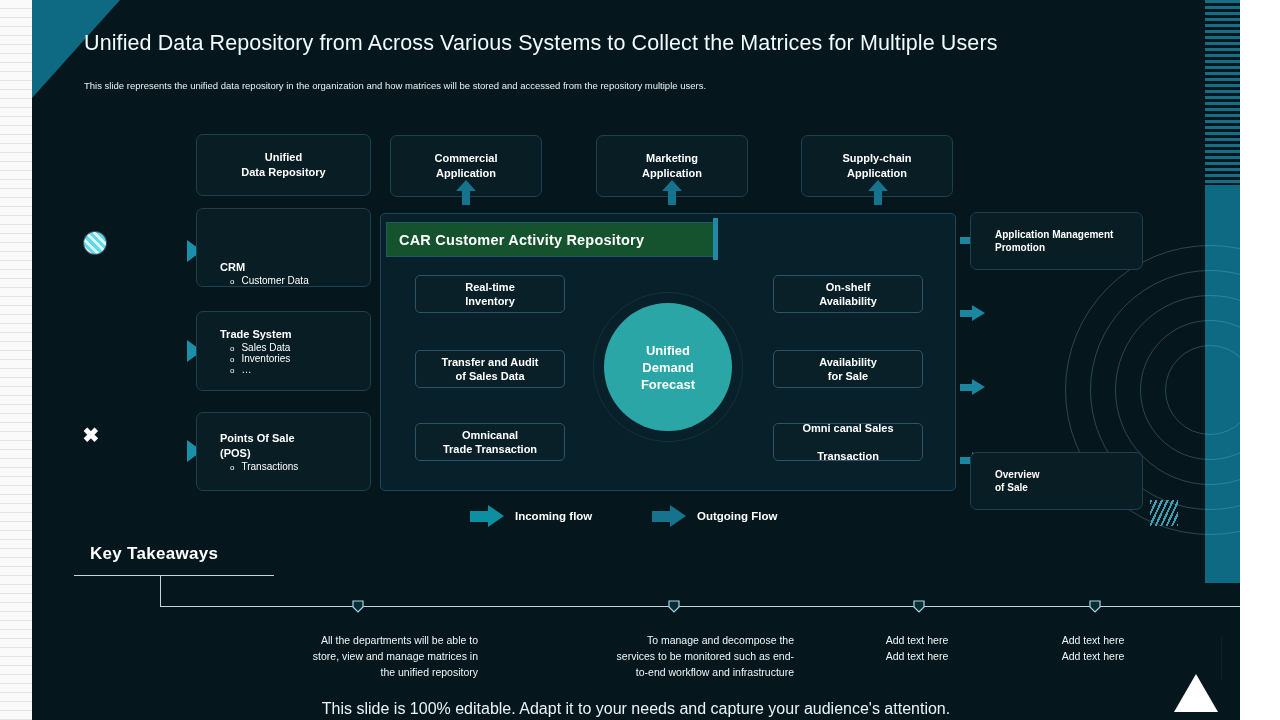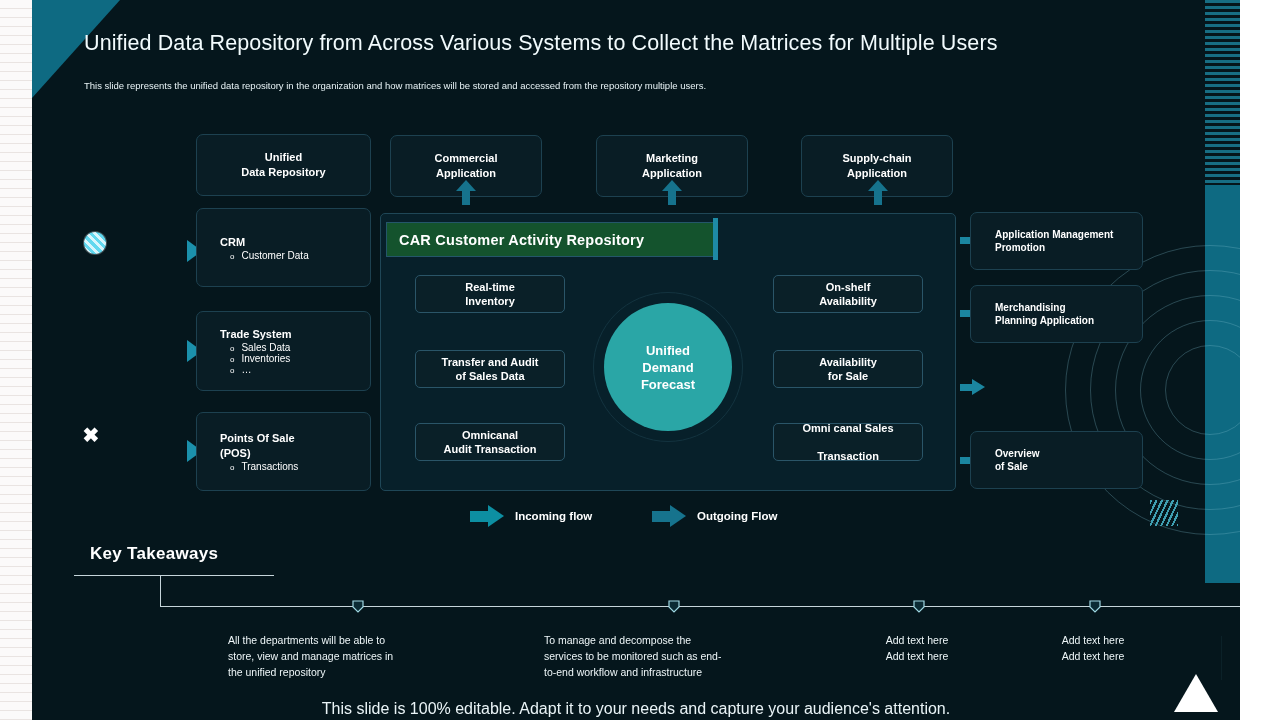--- a/index.html
+++ b/index.html
@@ -195,21 +195,21 @@
   }
   .kt-underline { position: absolute; left: 42px; top: 575px; width: 200px; height: 1px; background: #c6d5da; }
   .kt-elbow-v { position: absolute; left: 128px; top: 576px; width: 1px; height: 30px; background:#c6d5da; }
   .kt-line { position: absolute; left: 128px; top: 606px; width: 1112px; height: 1px; background:#c6d5da; }
 
   .kt-marker { position: absolute; top: 600px; width: 14px; height: 14px; }
   .kt-marker svg { display: block; }
 
   .kt-text {
     position: absolute; top: 632px;
-    color: #eef6f8; font-size: 10.5px; line-height: 16px; text-align: left;
+    color: #eef6f8; font-size: 10.5px; line-height: 16px; text-align: right;
   }
 
   .footer {
     position: absolute; left: 0; top: 700px; width: 1208px;
     text-align: center; color: #eaf4f7; font-size: 16px;
   }
 </style>
 </head>
 <body>
 
@@ -232,21 +232,21 @@
 
     <div class="title">Unified Data Repository from Across Various Systems to Collect the Matrices for Multiple Users</div>
     <div class="subtitle">This slide represents the unified data repository in the organization and how matrices will be stored and accessed from the repository multiple users.</div>
 
     <div class="box lbox center" style="top:134px;height:62px;">
       <div class="hdr">Unified</div>
       <div class="hdr">Data Repository</div>
     </div>
 
     <div class="tri-in" style="left:155px;top:240px;"></div>
-    <div class="box lbox" style="top:208px;height:79px;padding-left:23px;">
+    <div class="box lbox" style="top:208px;height:79px;padding-left:23px;justify-content:flex-end;">
       <div class="hdr">CRM</div>
       <div class="bul">
         <span class="mark">o</span>
         <span class="txt">Customer Data</span>
       </div>
     </div>
 
     <div class="tri-in" style="left:155px;top:340px;"></div>
     <div class="box lbox" style="top:311px;height:80px;padding-left:23px;">
       <div class="hdr">Trade System</div>
@@ -310,21 +310,21 @@
     <div class="inner-box" style="left:383px;top:275px;">
       <span>Real-time</span>
       <span>Inventory</span>
     </div>
     <div class="inner-box" style="left:383px;top:350px;">
       <span>Transfer and Audit</span>
       <span>of Sales Data</span>
     </div>
     <div class="inner-box" style="left:383px;top:423px;">
       <span>Omnicanal</span>
-      <span>Audit Transaction</span>
+      <span>Trade Transaction</span>
     </div>
 
     <div class="inner-box" style="left:741px;top:275px;">
       <span>On-shelf</span>
       <span>Availability</span>
     </div>
     <div class="inner-box" style="left:741px;top:350px;">
       <span>Availability</span>
       <span>for Sale</span>
     </div>
@@ -346,35 +346,31 @@
     </div>
     <div class="box rbox" style="top:212px;height:58px;">
       <div class="l">Application  Management</div>
       <div class="l">Promotion</div>
     </div>
 
     <div class="arrow-out" style="left:928px;top:305px;">
       <div class="sh"></div>
         <div class="hd"></div>
     </div>
-    <div class="box rbox" style="top:285px;height:58px;">
-      <div class="l">Merchandising</div>
-      <div class="l">Planning  Application</div>
-    </div>
 
     <div class="arrow-out" style="left:928px;top:379px;">
       <div class="sh"></div>
         <div class="hd"></div>
     </div>
 
     <div class="arrow-out" style="left:928px;top:452px;">
       <div class="sh"></div>
         <div class="hd"></div>
     </div>
-    <div class="box rbox" style="top:431px;height:58px;justify-content:center;">
+    <div class="box rbox" style="top:452px;height:58px;justify-content:center;">
       <div class="l">Overview</div>
       <div class="l">of  Sale</div>
     </div>
 
     <div class="legend" style="left:438px;text-align:center;">
       <div class="lg-arrow">
         <div class="s" style="background:#0d8fa2;"></div>
         <div class="h" style="border-left:16px solid #0d8fa2;"></div>
       </div>
       <div class="lg-label">Incoming flow</div>

